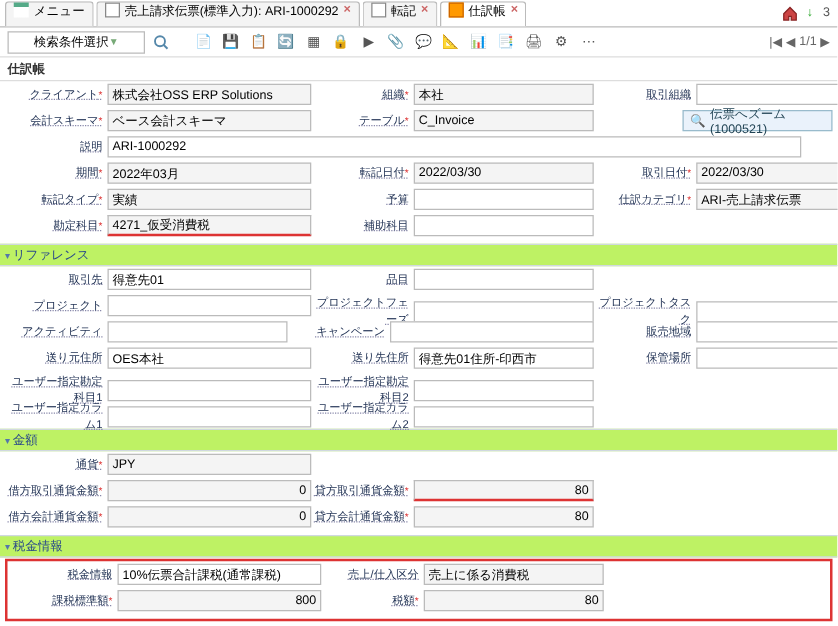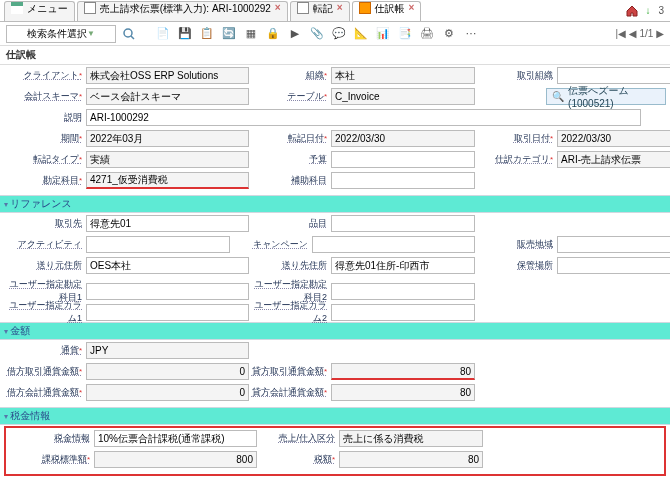--- a/index.html
+++ b/index.html
@@ -12,21 +12,21 @@
 .tab .icon.list{background:linear-gradient(#5a8 30%,#fff 30%)}
 .tab .icon.doc{background:#fff;border:1px solid #888}
 .tab .icon.book{background:#f90;border:1px solid #c60}
 .home-icon{margin-left:auto;margin-right:4px}
 .toolbar{display:flex;align-items:center;height:24px;padding:2px 6px;gap:4px;border-bottom:1px solid #ddd}
 .searchsel{display:flex;align-items:center;border:1px solid #bbb;height:18px;width:110px;padding:0 14px;justify-content:center}
 .searchsel .caret{color:#7a7;font-size:8px}
 .tbtn{width:18px;height:18px;display:flex;align-items:center;justify-content:center;font-size:11px;color:#555}
 .tbar-right{margin-left:auto;display:flex;align-items:center;gap:3px;color:#666;font-size:9px}
 .formtitle{padding:2px 6px;font-weight:bold;color:#333;border-bottom:1px solid #ddd}
-.section-hdr{background:#5eead4;padding:1px 4px;color:#2a4a8a;font-size:10px;border-top:1px solid #d0d8e0;border-bottom:1px solid #d0d8e0}
+.section-hdr{background:#bef264;padding:1px 4px;color:#2a4a8a;font-size:10px;border-top:1px solid #d0d8e0;border-bottom:1px solid #d0d8e0}
 .section-hdr::before{content:"▾ ";font-size:8px;color:#5577aa}
 .form-area{padding:2px 0}
 .row{display:flex;align-items:flex-start;height:21px;padding:0 4px}
 .cell{display:flex;align-items:center}
 .lbl{width:82px;text-align:right;padding-right:4px;color:#235;font-size:9px;text-decoration:underline dotted #88a}
 .req::after{content:"*";color:#d33;font-size:8px}
 .fld{border:1px solid #bbb;height:17px;padding:0 3px;font-size:10px;background:#fff;display:flex;align-items:center}
 .fld.ro{background:#f4f4f4}
 .fld.num{justify-content:flex-end}
 .w1{width:163px}
@@ -191,20 +191,34 @@
         <span class="lbl">取引先</span>
         <span class="fld w1">得意先01</span>
       </div>
     <div class="cell">
         <span class="lbl">品目</span>
         <span class="fld w2"></span>
       </div>
   </div>
   <div class="row">
     <div class="cell">
+        <span class="lbl">プロジェクト</span>
+        <span class="fld w1"></span>
+      </div>
+    <div class="cell">
+        <span class="lbl">プロジェクトフェーズ</span>
+        <span class="fld w2"></span>
+      </div>
+    <div class="cell">
+        <span class="lbl">プロジェクトタスク</span>
+        <span class="fld w3"></span>
+      </div>
+  </div>
+  <div class="row">
+    <div class="cell">
         <span class="lbl">アクティビティ</span>
         <span class="fld w2"></span>
       </div>
     <div class="cell">
         <span class="lbl">キャンペーン</span>
         <span class="fld w1"></span>
       </div>
     <div class="cell">
         <span class="lbl">販売地域</span>
         <span class="fld w3"></span>

